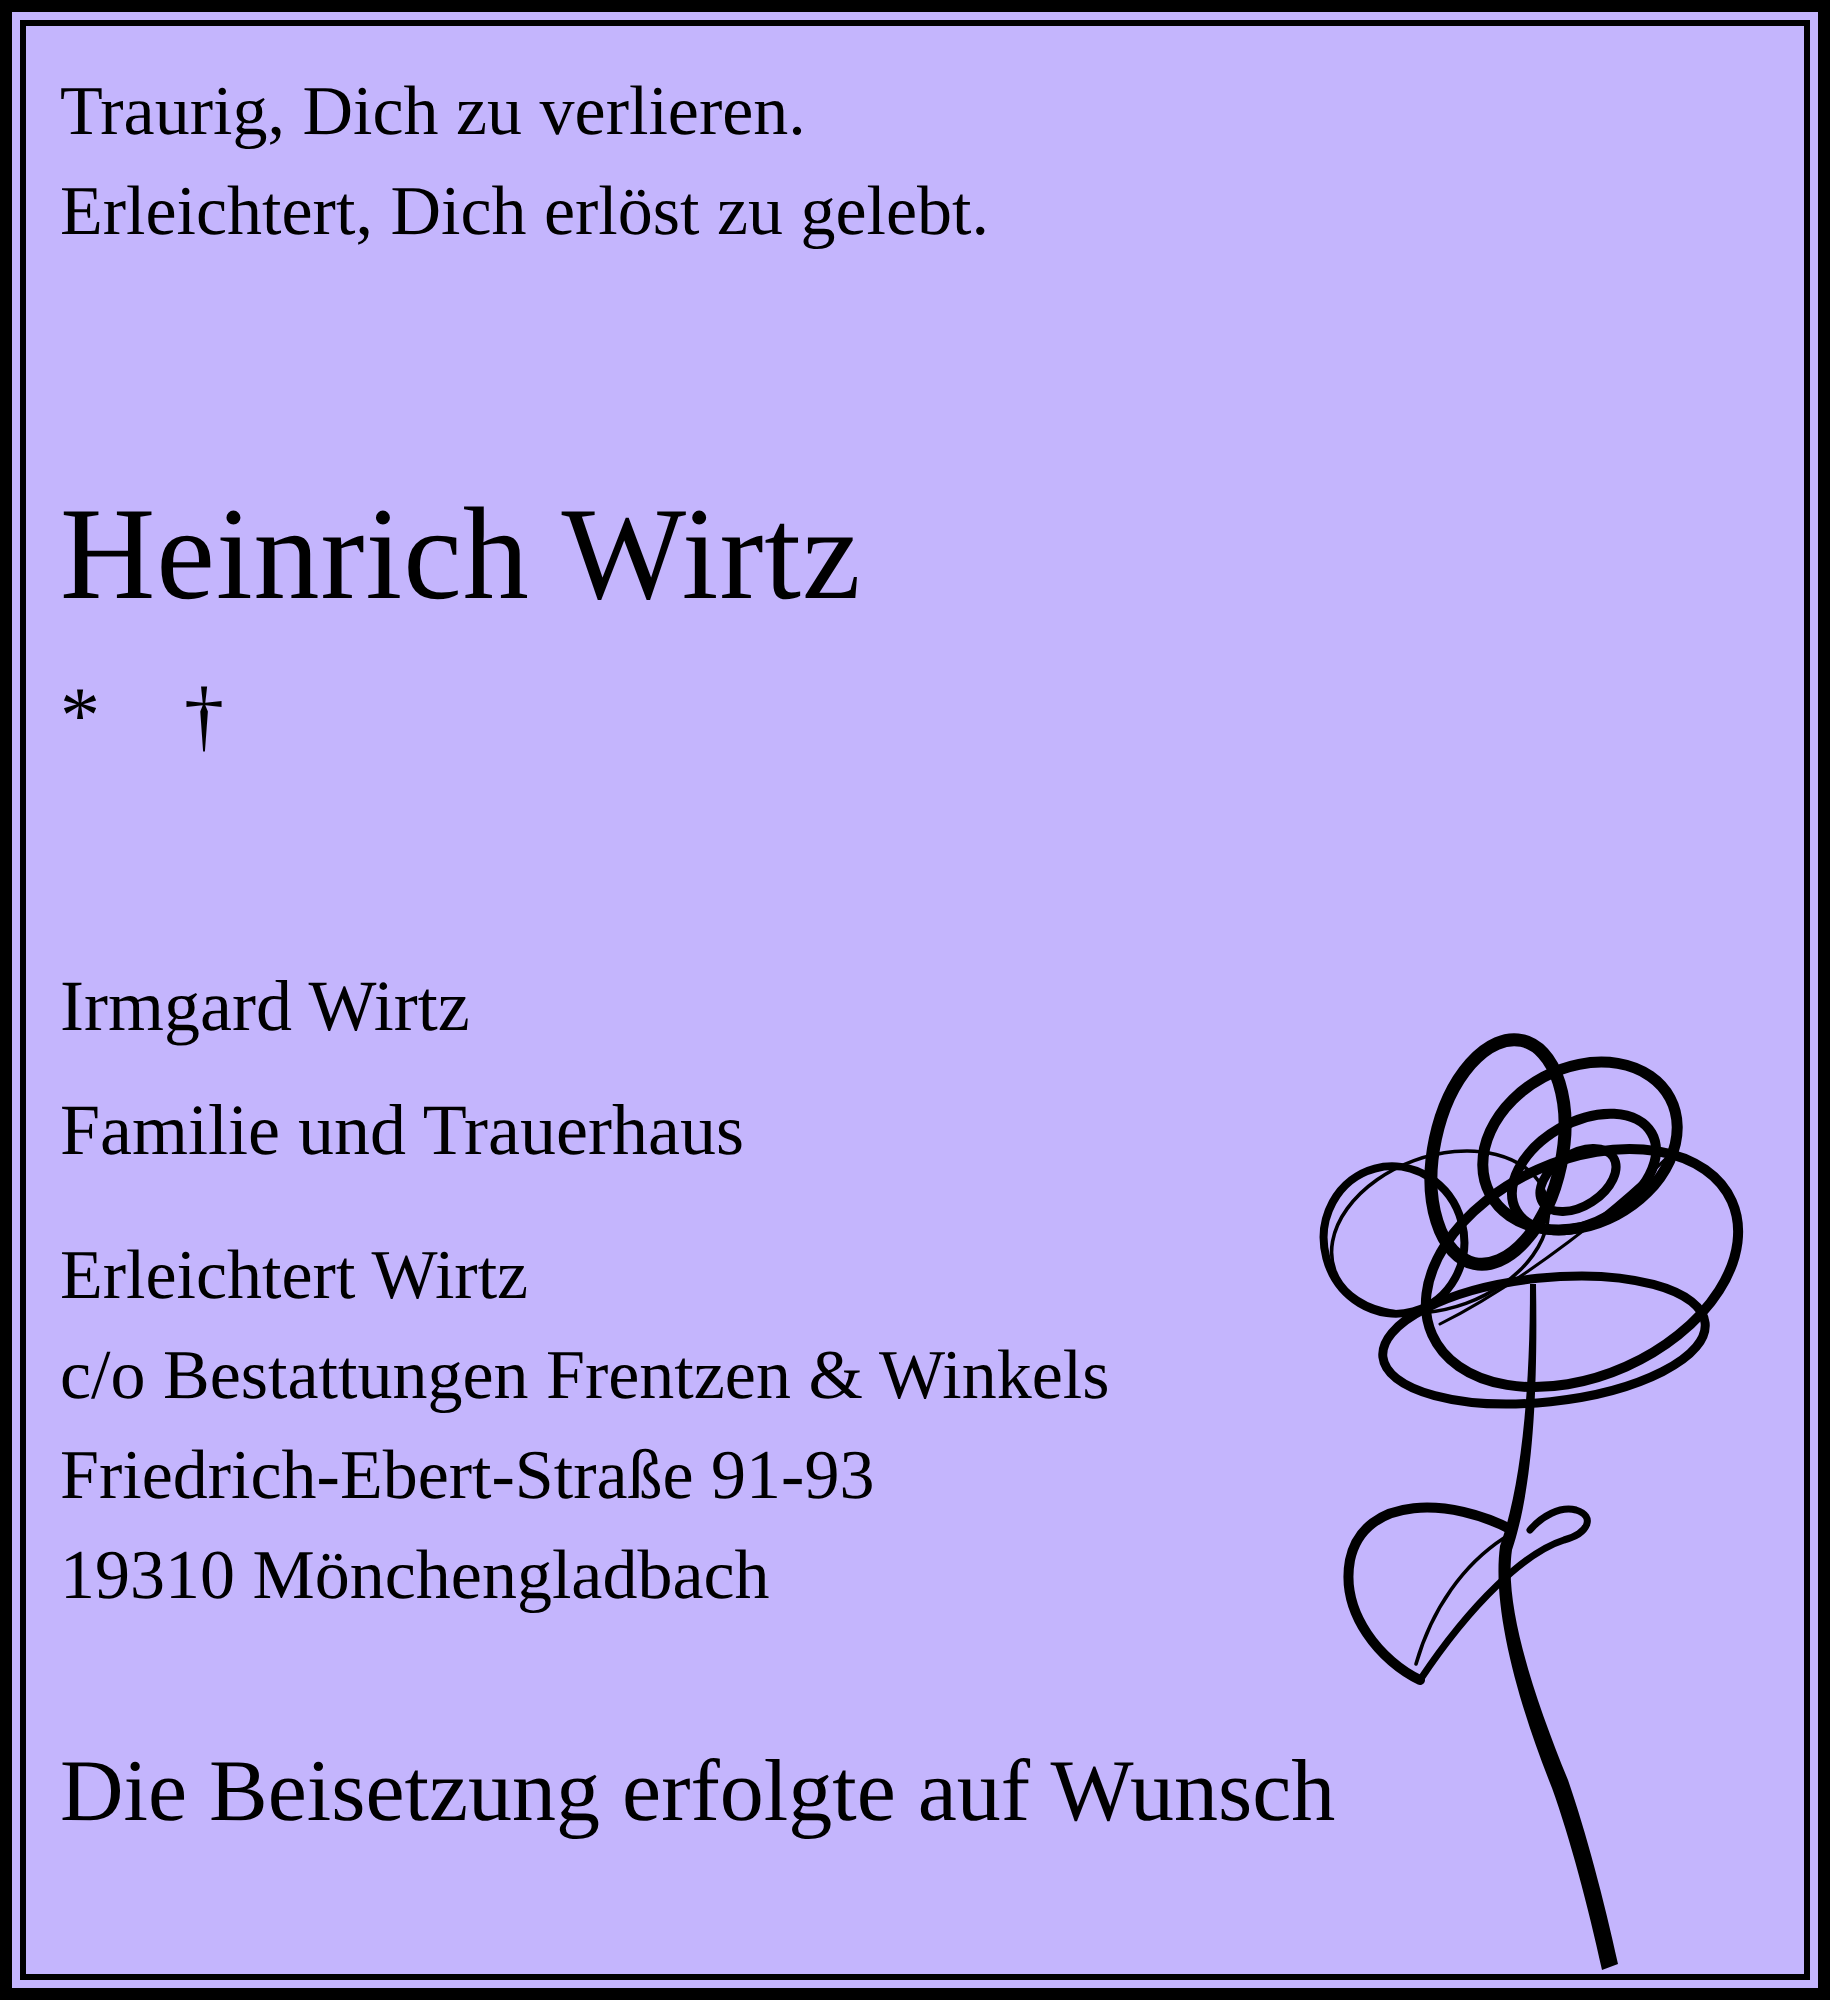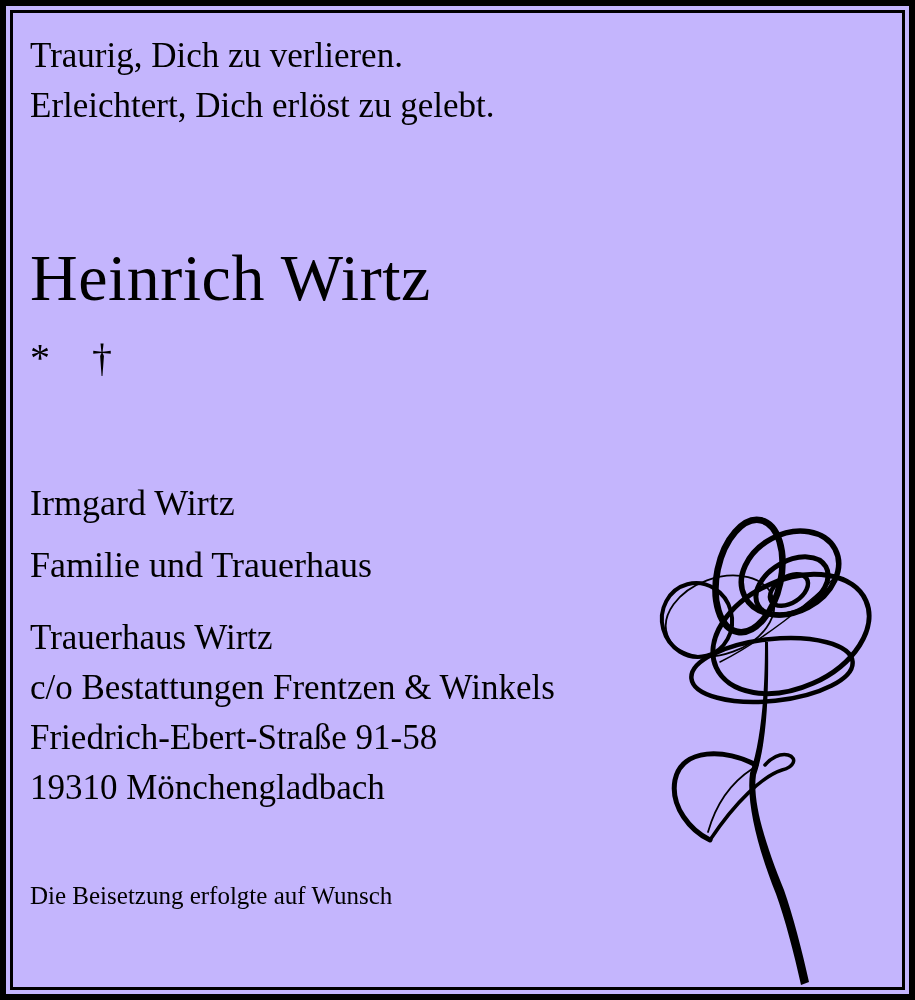--- a/index.html
+++ b/index.html
@@ -69,21 +69,21 @@
     line-height: 62px;
     margin-top: 12px;
   }
   .address {
     top: 613px;
     font-size: 35px;
     line-height: 50px;
   }
   .closing {
     top: 871px;
-    font-size: 25px;
+    font-size: 44px;
     line-height: 50px;
   }
   .rose {
     position: absolute;
     left: 600px;
     top: 470px;
     width: 315px;
     height: 530px;
   }
 </style>
@@ -110,23 +110,23 @@
       <span>†</span>
     </span>
   </div>
 
   <div class="block mourners">
     <div>Irmgard Wirtz</div>
     <div>Familie und Trauerhaus</div>
   </div>
 
   <div class="block address">
-    <div>Trauerhaus Wirtz</div>
+    <div>Erleichtert Wirtz</div>
     <div>c/o Bestattungen Frentzen &amp; Winkels</div>
-    <div>Friedrich-Ebert-Straße 91-58</div>
+    <div>Friedrich-Ebert-Straße 91-93</div>
     <div>19310 Mönchengladbach</div>
   </div>
 
   <div class="block closing">
     <div>Die Beisetzung erfolgte auf Wunsch</div>
   </div>
 
   <svg class="rose" viewBox="0 0 315 530" xmlns="http://www.w3.org/2000/svg" aria-hidden="true">
     <g stroke="#000000" fill="none" stroke-linecap="round">
 

